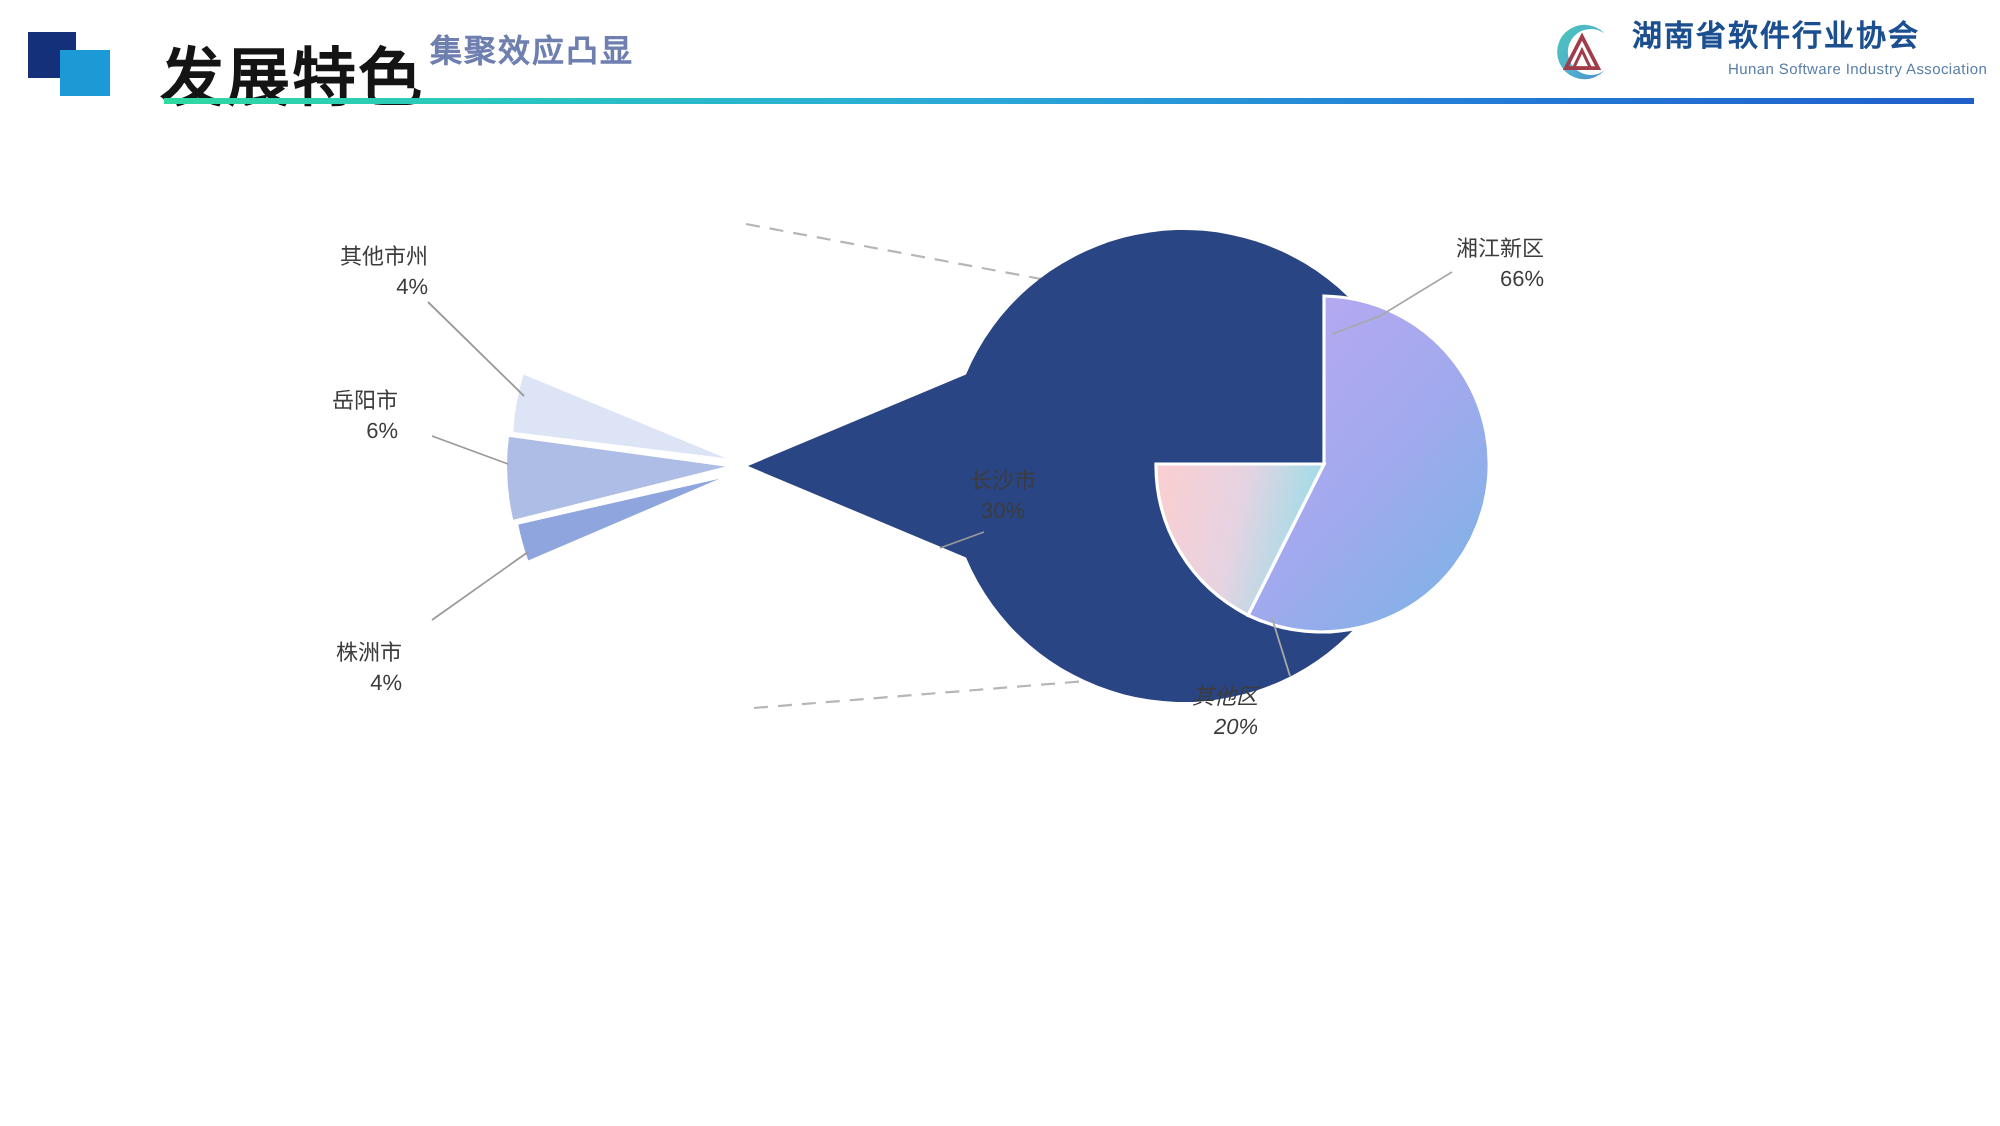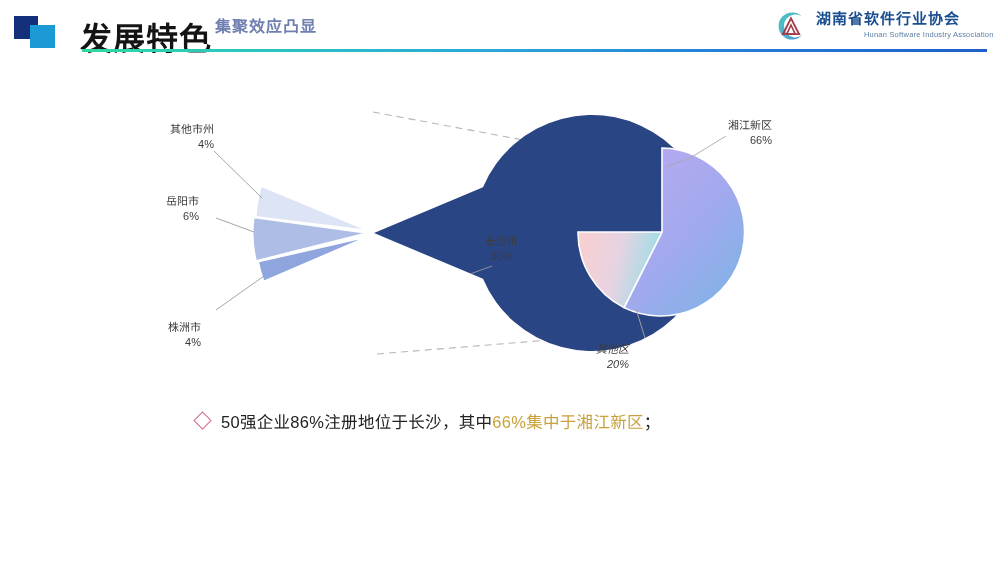--- a/index.html
+++ b/index.html
@@ -285,18 +285,14 @@
   </div>
 
   <div class="pie-label lab-otherzone">
     <span class="lbl-name">其他区</span>
     <span class="lbl-val">20%</span>
   </div>
 </div>
 
 <div class="bullets">
 
-  <div class="bullet-row">
-    <span class="bullet-diamond"></span>
-    <span class="bullet-text"><span>50强企业86%注册地位于长沙，其中</span><span class="hl-gold">66%集中于湘江新区</span><span>；</span></span>
-  </div>
 
 </div>
 
 </body></html>

